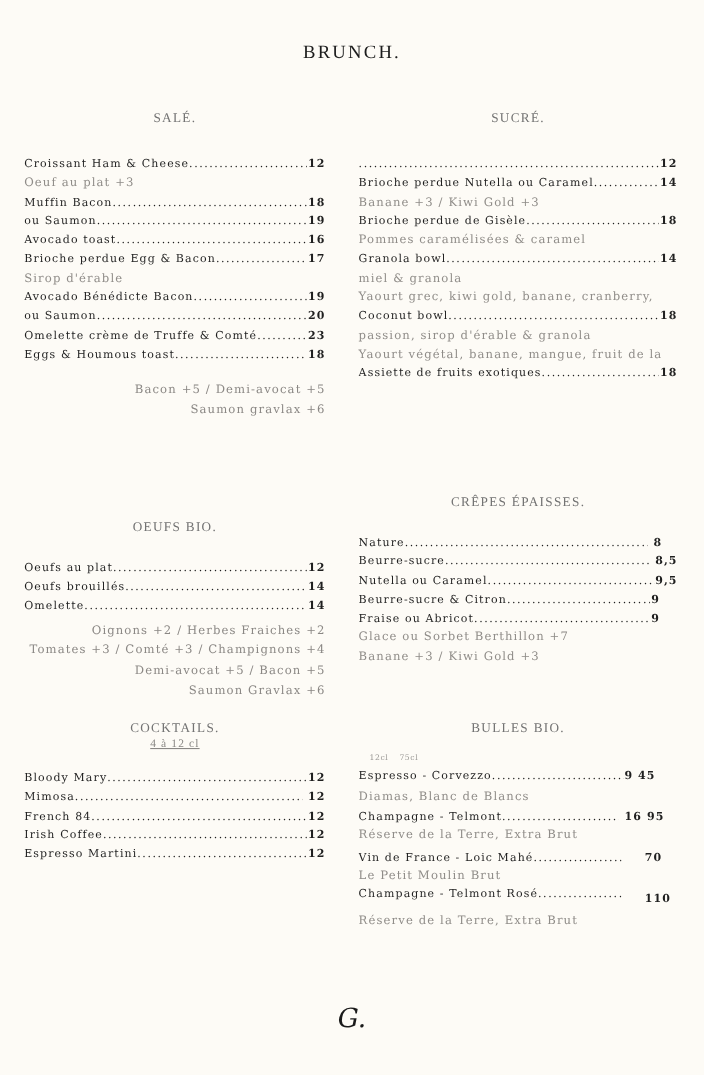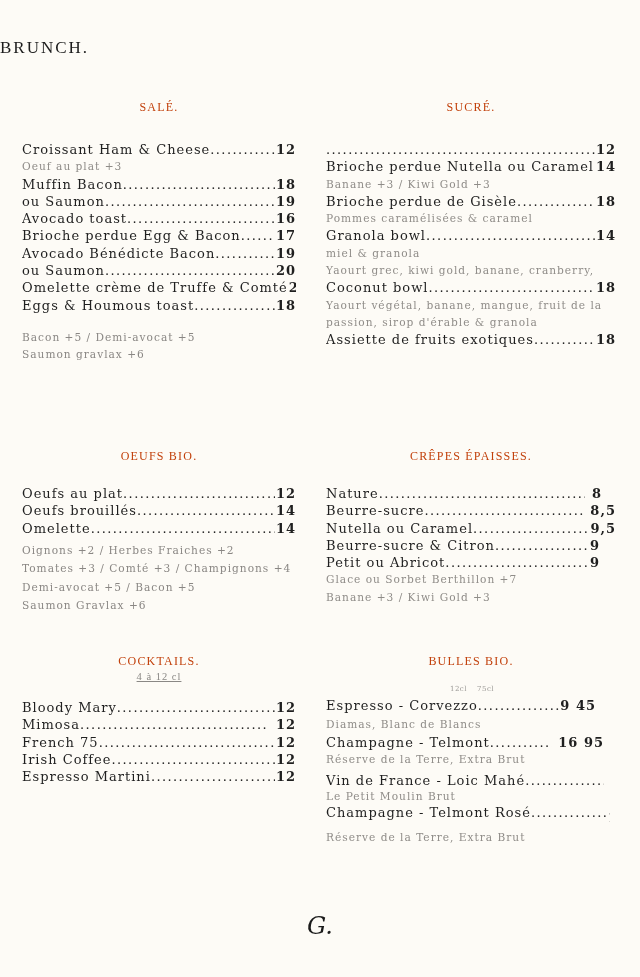--- a/index.html
+++ b/index.html
@@ -1,29 +1,29 @@
 <!DOCTYPE html>
 <html><head>
 <meta charset="utf-8">
 <style>
   * { margin:0; padding:0; box-sizing:border-box; }
   html, body { width:640px; height:977px; background:#fdfbf6; overflow:hidden; }
   body { position:relative; font-family:"DejaVu Serif", "Liberation Serif", serif; color:#1d1d1d; }
-  .title { position:absolute; top:38px; left:0; width:640px; font-size:17px; letter-spacing:2px; font-family:"Liberation Serif", serif; color:#1c1c1c; }
+  .title { position:absolute; top:38px; left:0; width:640px; text-align:center; font-size:17px; letter-spacing:2px; font-family:"Liberation Serif", serif; color:#1c1c1c; }
   .section { position:absolute; }
-  .sec-head { text-align:center; font-family:"Liberation Serif", serif; font-size:12px; letter-spacing:1.2px; color:#c2410c; }
+  .sec-head { text-align:center; font-family:"Liberation Serif", serif; font-size:12px; letter-spacing:1.2px; color:#737373; }
   .sec-sub { text-align:center; font-size:10.5px; letter-spacing:1px; color:#8a8885; margin-top:2px; font-family:"Liberation Serif", serif;text-decoration:underline; }
-  .row { display:flex; align-items:baseline; font-size:13px; letter-spacing:1px; height:17.3px; line-height:17.3px; white-space:nowrap; overflow:hidden; color:#1f1f1f; }
+  .row { display:flex; align-items:baseline; font-size:10px; letter-spacing:1px; height:17.3px; line-height:17.3px; white-space:nowrap; overflow:hidden; color:#1f1f1f; }
   .row .name { flex:0 0 auto; }
   .row .dots { flex:1 1 auto; overflow:hidden; letter-spacing:1.4px; }
   .row .dots::after { content:"................................................................................................................"; }
   .row .price { flex:0 0 auto; padding-left:1px;font-weight:bold; }
   .note { font-size:10.6px; letter-spacing:1px; height:17.3px; line-height:17.3px; color:#8f8c88; white-space:nowrap; }
-  .center-notes { text-align:left; font-size:10.6px; letter-spacing:1px; line-height:17.5px; color:#8a8784; }
-  .vol { text-align:center; font-size:7px; color:#9a9895; letter-spacing:0.5px; padding-right:8px; height:12px; }
+  .center-notes { text-align:right; font-size:10.6px; letter-spacing:1px; line-height:17.5px; color:#8a8784; }
+  .vol { text-align:left; font-size:7px; color:#9a9895; letter-spacing:0.5px; padding-right:8px; height:12px; }
   .vol span { margin-left:10px; }
   .logo { position:absolute; top:912px; left:0; width:640px; text-align:center; font-family:"DejaVu Serif", serif; font-style:italic; font-size:24px; color:#1a1a1a; }
 </style>
 </head>
 <body>
 
 <div class="title">BRUNCH.</div>
 
 <div class="section" style="top:100px; left:22px; width:274px;">
   <div class="sec-head">SALÉ.</div>
@@ -47,20 +47,21 @@
   <div class="row">
       <span class="name">Avocado toast</span>
       <span class="dots"></span>
       <span class="price">16</span>
     </div>
   <div class="row">
       <span class="name">Brioche perdue Egg &amp; Bacon</span>
       <span class="dots"></span>
       <span class="price">17</span>
     </div>
+  <div class="note">Sirop d'érable</div>
   <div class="row">
       <span class="name">Avocado Bénédicte Bacon</span>
       <span class="dots"></span>
       <span class="price">19</span>
     </div>
   <div class="row">
       <span class="name">ou Saumon</span>
       <span class="dots"></span>
       <span class="price">20</span>
     </div>
@@ -105,30 +106,30 @@
       <span class="dots"></span>
       <span class="price">14</span>
     </div>
   <div class="note">miel &amp; granola</div>
   <div class="note">Yaourt grec, kiwi gold, banane, cranberry,</div>
   <div class="row">
       <span class="name">Coconut bowl</span>
       <span class="dots"></span>
       <span class="price">18</span>
     </div>
+  <div class="note">passion, sirop d'érable &amp; granola</div>
   <div class="note">Yaourt végétal, banane, mangue, fruit de la</div>
-  <div class="note">passion, sirop d'érable &amp; granola</div>
   <div class="row">
       <span class="name">Assiette de fruits exotiques</span>
       <span class="dots"></span>
       <span class="price">18</span>
     </div>
 </div>
 
-<div class="section" style="top:449px; left:22px; width:274px;">
+<div class="section" style="top:472px; left:22px; width:274px;">
   <div class="sec-head">OEUFS BIO.</div>
   <div style="height:21px"></div>
   <div class="row">
       <span class="name">Oeufs au plat</span>
       <span class="dots"></span>
       <span class="price">12</span>
     </div>
   <div class="row">
       <span class="name">Oeufs brouillés</span>
       <span class="dots"></span>
@@ -165,21 +166,21 @@
       <span class="name">Nutella ou Caramel</span>
       <span class="dots"></span>
       <span class="price">9,5</span>
     </div>
   <div class="row" style="width:274px">
       <span class="name">Beurre-sucre &amp; Citron</span>
       <span class="dots"></span>
       <span class="price">9</span>
     </div>
   <div class="row" style="width:274px">
-      <span class="name">Petit ou Abricot</span>
+      <span class="name">Fraise ou Abricot</span>
       <span class="dots"></span>
       <span class="price">9</span>
     </div>
   <div class="note">Glace ou Sorbet Berthillon +7</div>
   <div class="note">Banane +3 / Kiwi Gold +3</div>
 </div>
 
 <div class="section" style="top:654px; left:22px; width:274px;">
   <div class="sec-head">COCKTAILS.</div>
   <div class="sec-sub">4 à 12 cl</div>
@@ -188,21 +189,21 @@
       <span class="name">Bloody Mary</span>
       <span class="dots"></span>
       <span class="price">12</span>
     </div>
   <div class="row">
       <span class="name">Mimosa</span>
       <span class="dots"></span>
       <span class="price" style="white-space:pre"> 12</span>
     </div>
   <div class="row">
-      <span class="name">French 75</span>
+      <span class="name">French 84</span>
       <span class="dots"></span>
       <span class="price">12</span>
     </div>
   <div class="row">
       <span class="name">Irish Coffee</span>
       <span class="dots"></span>
       <span class="price">12</span>
     </div>
   <div class="row">
       <span class="name">Espresso Martini</span>

